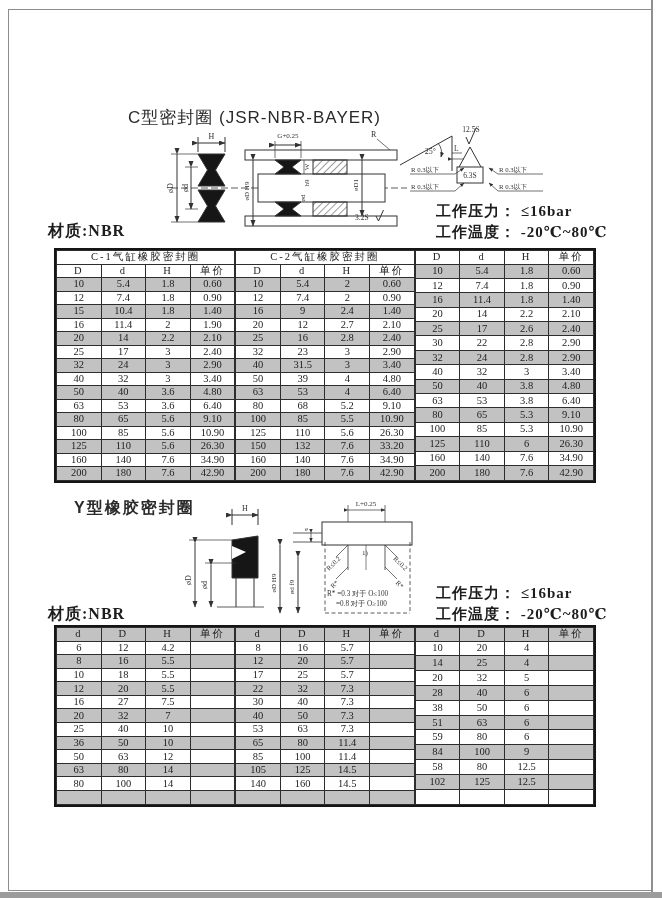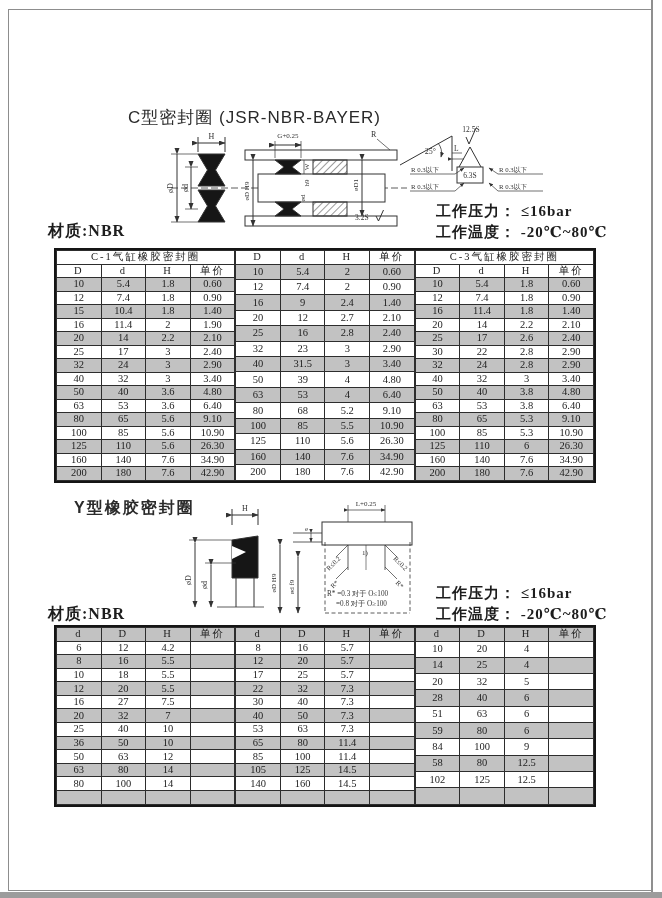--- a/index.html
+++ b/index.html
@@ -237,20 +237,23 @@
             <td>200</td>
             <td>180</td>
             <td>7.6</td>
             <td>42.90</td>
           </tr>
         </tbody>
     </table>
     <table>
       <thead>
         <tr>
+          <th colspan="4" class="gt">C-2气缸橡胶密封圈</th>
+          </tr>
+        <tr>
           <th>D</th>
           <th>d</th>
           <th>H</th>
           <th>单价</th>
           </tr>
       </thead>
       <tbody>
           <tr>
             <td>10</td>
             <td>5.4</td>
@@ -317,38 +320,41 @@
             <td>5.5</td>
             <td>10.90</td>
           </tr>
           <tr>
             <td>125</td>
             <td>110</td>
             <td>5.6</td>
             <td>26.30</td>
           </tr>
           <tr>
+            <td>150</td>
+            <td>132</td>
+            <td>7.6</td>
+            <td>33.20</td>
+          </tr>
+          <tr>
             <td>160</td>
             <td>140</td>
             <td>7.6</td>
             <td>34.90</td>
           </tr>
           <tr>
             <td>200</td>
             <td>180</td>
             <td>7.6</td>
             <td>42.90</td>
           </tr>
         </tbody>
     </table>
     <table>
       <thead>
-        <tr>
-          <th colspan="4" class="gt">C-3气缸橡胶密封圈</th>
-          </tr>
         <tr>
           <th>D</th>
           <th>d</th>
           <th>H</th>
           <th>单价</th>
           </tr>
       </thead>
       <tbody>
           <tr>
             <td>10</td>
@@ -703,20 +709,26 @@
             <td>5</td>
             <td></td>
           </tr>
           <tr>
             <td>28</td>
             <td>40</td>
             <td>6</td>
             <td></td>
           </tr>
           <tr>
+            <td>38</td>
+            <td>50</td>
+            <td>6</td>
+            <td></td>
+          </tr>
+          <tr>
             <td>51</td>
             <td>63</td>
             <td>6</td>
             <td></td>
           </tr>
           <tr>
             <td>59</td>
             <td>80</td>
             <td>6</td>
             <td></td>

